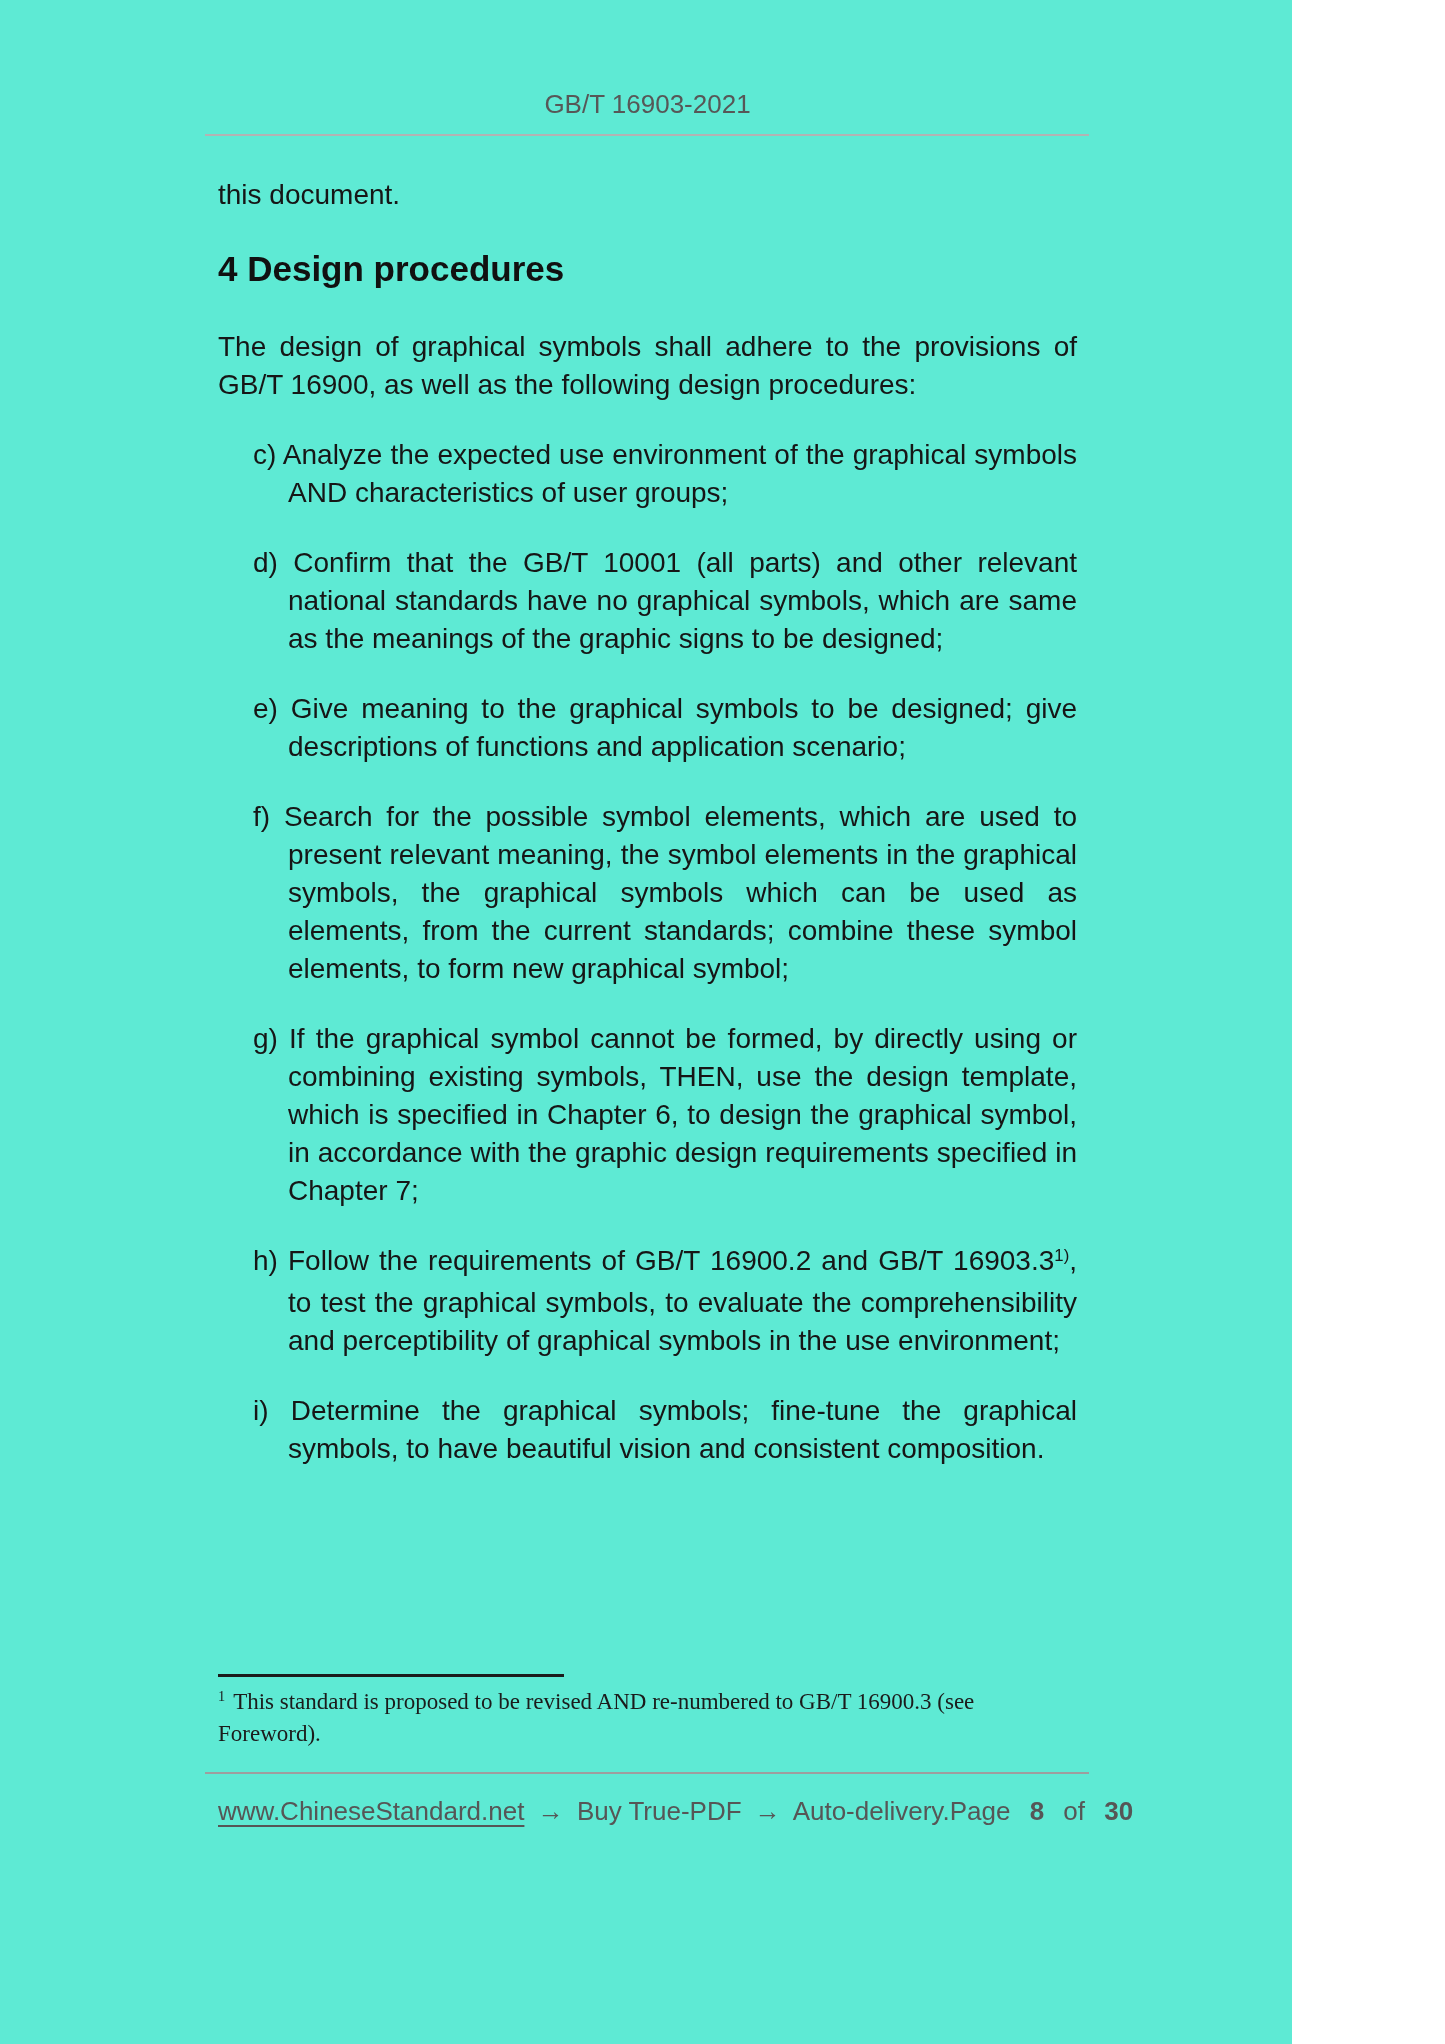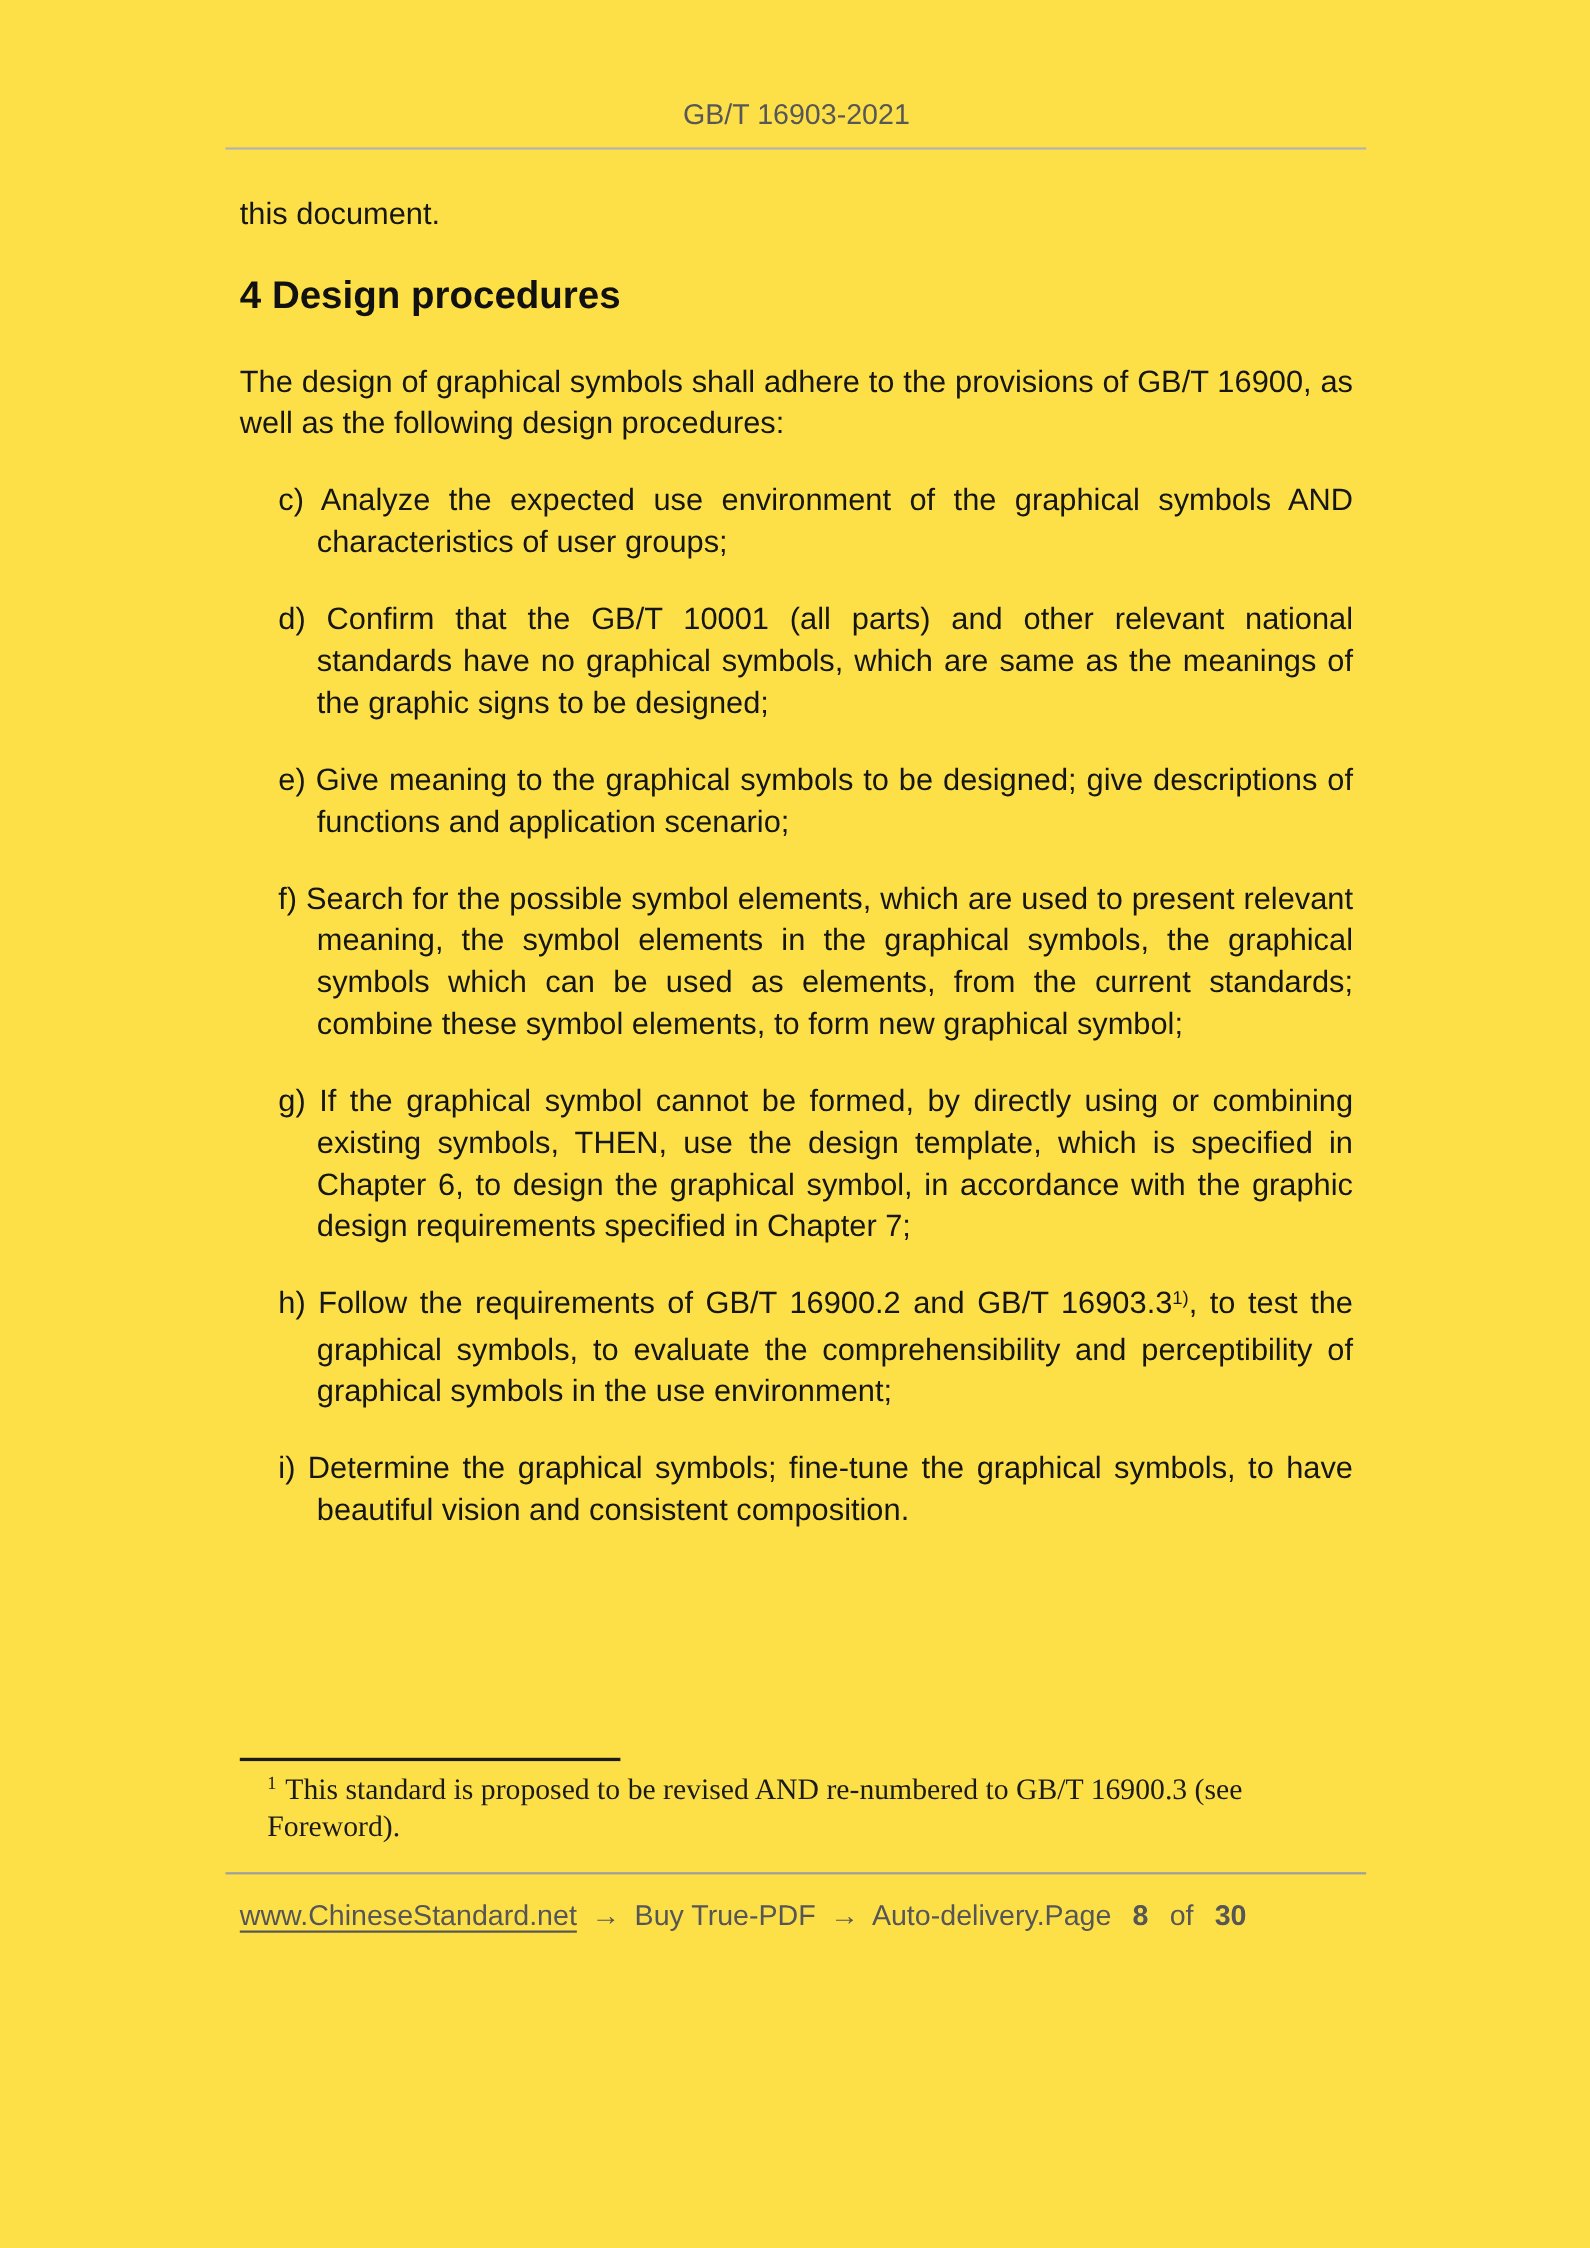--- a/index.html
+++ b/index.html
@@ -1,21 +1,21 @@
 <!DOCTYPE html>
 <html><head>
 <meta charset="utf-8">
 <style>
   html, body { margin: 0; padding: 0; background: #ffffff; }
   .page {
     position: relative;
-    width: 1445px;
+    width: 1292px;
     height: 2044px;
     box-sizing: border-box;
-    background: #fde047;
+    background: #5eead4;
     padding: 88px 215px 0 218px;
     font-family: "Liberation Sans", sans-serif;
     color: #161616;
     overflow: hidden;
   }
   
   .doc-header-title {
     text-align: center;
     font-size: 26px;
     line-height: 32px;
@@ -62,24 +62,23 @@
   
   .footnote-rule {
     border: none;
     border-top: 3px solid #1b1b1b;
     width: 346px;
     margin: 206px 0 0 0;
   }
   .footnote {
     margin-top: 10px;
     font-family: "Liberation Serif", serif;
-    font-size: 27px;
+    font-size: 23px;
     line-height: 30px;
     color: #1b1b1b;
-    margin-left: 25px;
   }
   .footnote .fn-marker {
     font-size: 62%;
     position: relative;
     top: -0.55em;
     margin-right: 8px;
   }
   
   .footer-rule {
     border: none;

